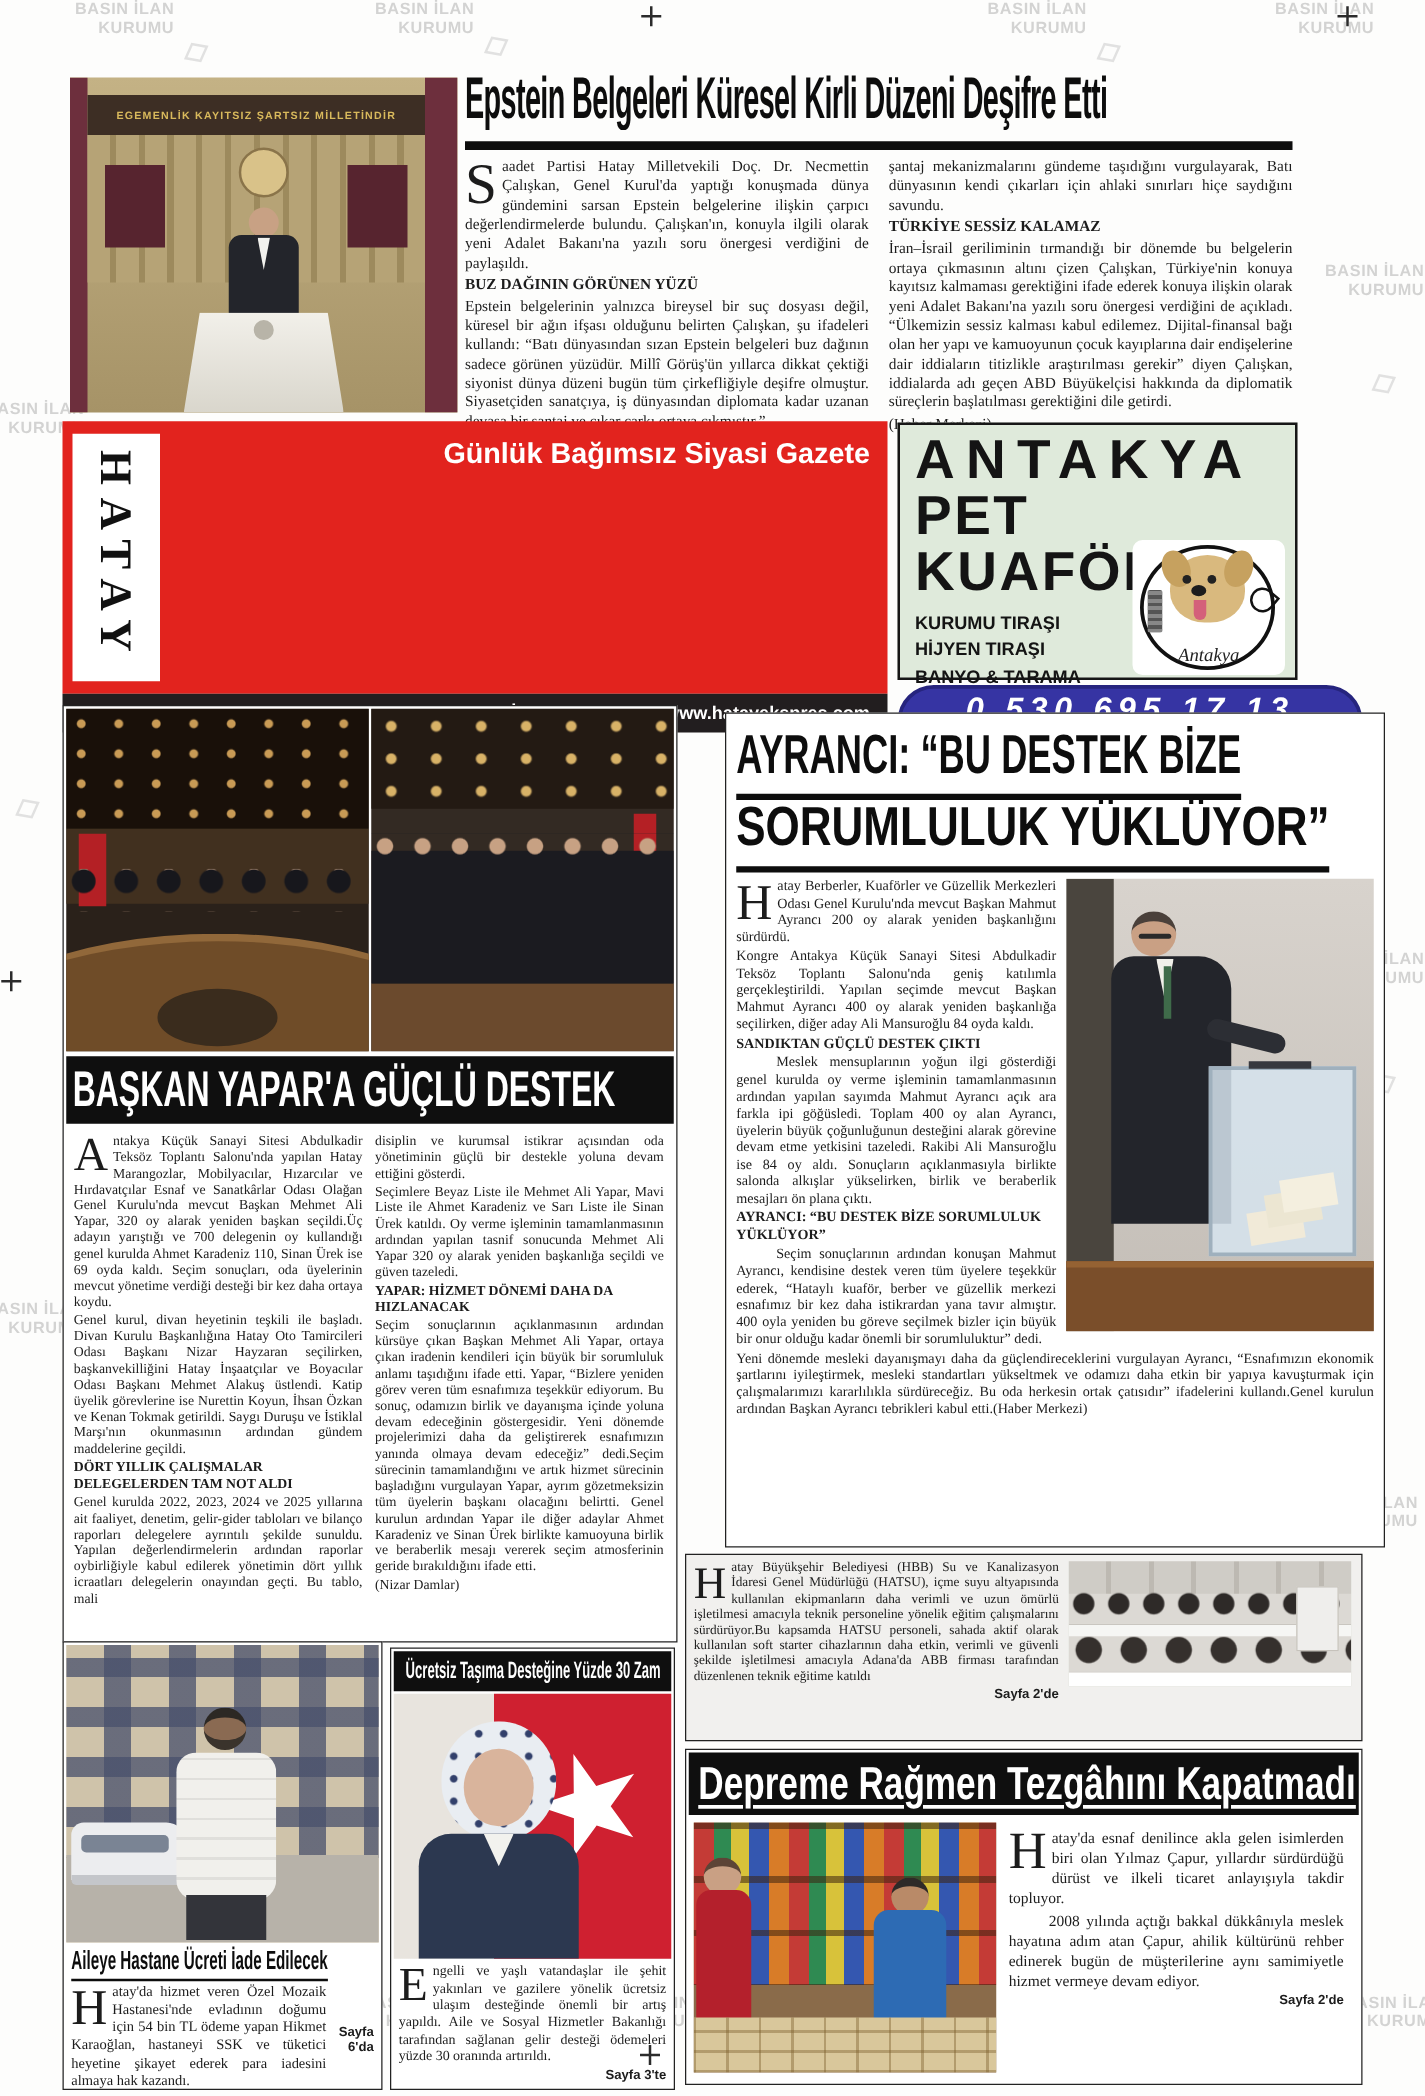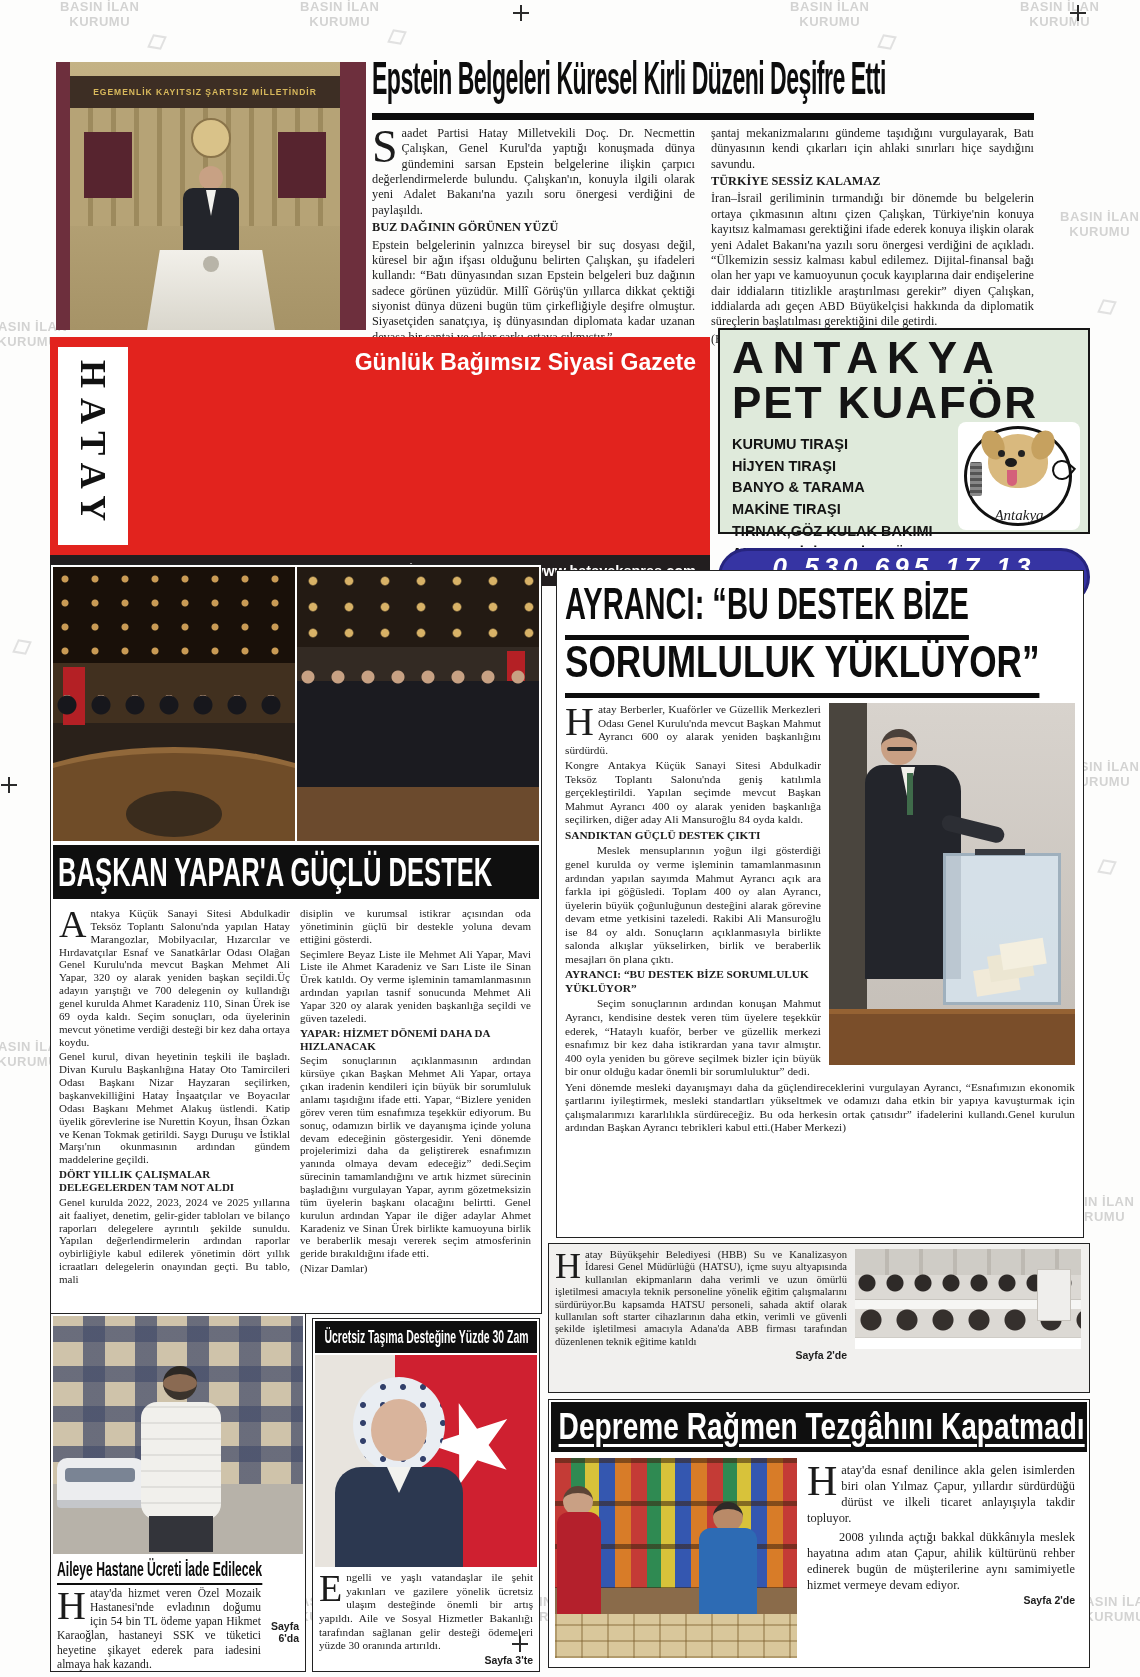--- a/index.html
+++ b/index.html
@@ -1,21 +1,21 @@
 <!DOCTYPE html>
 <html lang="tr"><head>
 <meta charset="utf-8">
 <style>
   *{margin:0;padding:0;box-sizing:border-box}
   html,body{background:#9a9a9a}
   .sheet{position:relative;width:1140px;height:1677px;background:#fdfdfc;overflow:hidden;
          font-family:"Liberation Serif",serif;color:#1c1c1c;margin:0 auto}
   .abs{position:absolute}
   
-  .wm{position:absolute;text-align:center;color:#bdbdbd;opacity:.65;font-family:"Liberation Sans",sans-serif;
+  .wm{position:absolute;text-align:right;color:#bdbdbd;opacity:.65;font-family:"Liberation Sans",sans-serif;
       font-weight:700;font-size:13px;line-height:1.12;letter-spacing:.5px;white-space:nowrap;z-index:0}
   .wm span{display:block}
   .wm.faint{opacity:.18}
   .cube{position:absolute;width:14px;height:14px;border:2px solid #c6c6c6;opacity:.5;
         transform:rotate(10deg) skewX(-14deg);z-index:0}
   
   .crop{position:absolute;width:16px;height:16px;z-index:3}
   .crop::before{content:"";position:absolute;left:7px;top:0;bottom:0;width:2px;background:#2b2b2b}
   .crop::after{content:"";position:absolute;top:7px;left:0;right:0;height:2px;background:#2b2b2b}
   
@@ -188,21 +188,21 @@
     <div class="mast-tag">Günlük Bağımsız Siyasi Gazete</div>
   </div>
   <div class="abs infobar" style="left:50px;top:555px;width:660px;height:31px">
     <span>YIL: 26</span>
     <span>SAYI: 6568</span>
     <span>17 Şubat 2026  Salı</span>
     <span>FİYATI: 7,00 TL</span>
     <span>www.hatayekspres.com</span>
   </div>
 
-  <div class="abs ad-box" style="left:718px;top:328px;width:372px;height:206px">
+  <div class="abs ad-box" style="left:718px;top:338px;width:320px;height:206px">
     <div class="ad-t" style="font-size:44px;letter-spacing:9px">ANTAKYA</div>
     <div class="ad-t" style="font-size:44px;letter-spacing:2px">PET KUAFÖR</div>
     <div class="ad-services">
       <span>KURUMU TIRAŞI</span>
       <span>HİJYEN TIRAŞI</span>
       <span>BANYO &amp; TARAMA</span>
       <span>MAKİNE TIRAŞI</span>
       <span>TIRNAK,GÖZ KULAK BAKIMI</span>
       <span>ANESTEZİSİZ KEDİ &amp; KÖPEK TIRAŞI</span>
     </div>
@@ -257,21 +257,21 @@
       <div class="bt" style="width:231px">
         <p>disiplin ve kurumsal istikrar açısından oda yönetiminin güçlü bir destekle yoluna devam ettiğini gösterdi.</p>
         <p>Seçimlere Beyaz Liste ile Mehmet Ali Yapar, Mavi Liste ile Ahmet Karadeniz ve Sarı Liste ile Sinan Ürek katıldı. Oy verme işleminin tamamlanmasının ardından yapılan tasnif sonucunda Mehmet Ali Yapar 320 oy alarak yeniden başkanlığa seçildi ve güven tazeledi.</p>
         <p class="sub">YAPAR: HİZMET DÖNEMİ DAHA DA HIZLANACAK</p>
         <p>Seçim sonuçlarının açıklanmasının ardından kürsüye çıkan Başkan Mehmet Ali Yapar, ortaya çıkan iradenin kendileri için büyük bir sorumluluk anlamı taşıdığını ifade etti. Yapar, “Bizlere yeniden görev veren tüm esnafımıza teşekkür ediyorum. Bu sonuç, odamızın birlik ve dayanışma içinde yoluna devam edeceğinin göstergesidir. Yeni dönemde projelerimizi daha da geliştirerek esnafımızın yanında olmaya devam edeceğiz” dedi.Seçim sürecinin tamamlandığını ve artık hizmet sürecinin başladığını vurgulayan Yapar, ayrım gözetmeksizin tüm üyelerin başkanı olacağını belirtti. Genel kurulun ardından Yapar ile diğer adaylar Ahmet Karadeniz ve Sinan Ürek birlikte kamuoyuna birlik ve beraberlik mesajı vererek seçim atmosferinin geride bırakıldığını ifade etti.</p>
         <p>(Nizar Damlar)</p>
       </div>
     </div>
   </div>
 
-  <div class="abs border-block" style="left:556px;top:570px;width:528px;height:668px">
+  <div class="abs border-block" style="left:580px;top:570px;width:528px;height:668px">
     <div style="padding:8px 8px 2px">
       <div class="hl" style="height:58px">
         <span class="sq" style="font-size:44px;transform:scaleX(.66);border-bottom:5px solid #0d0d0d;padding-bottom:6px">AYRANCI: “BU DESTEK BİZE</span>
       </div>
       <div class="hl" style="height:60px">
         <span class="sq" style="font-size:44px;transform:scaleX(.80);border-bottom:5px solid #0d0d0d;padding-bottom:6px">SORUMLULUK YÜKLÜYOR”</span>
       </div>
     </div>
     <div class="bt" style="padding:4px 8px;font-size:11.3px;line-height:1.2">
 
@@ -282,21 +282,21 @@
         <div class="fig" style="left:36px;top:62px;width:96px;height:214px;background:#23252b;border-radius:18px 26px 0 0"></div>
         <div class="fig" style="left:72px;top:64px;width:14px;height:34px;background:#f0efe9;clip-path:polygon(0 0,100% 0,50% 100%)"></div>
         <div class="fig" style="left:78px;top:70px;width:6px;height:42px;background:#3f6b4a"></div>
         <div class="fig" style="left:112px;top:118px;width:64px;height:16px;background:#2c2e34;border-radius:8px;transform:rotate(14deg)"></div>
         <div class="fig" style="right:14px;top:150px;width:118px;height:152px;background:rgba(214,228,238,.85);border:3px solid #9fb0bd"></div>
         <div class="fig" style="right:50px;top:146px;width:50px;height:6px;background:#37393f"></div>
         <div class="fig" style="right:30px;top:238px;width:44px;height:26px;background:#f4efdf;transform:rotate(-9deg);box-shadow:-14px 10px 0 #ece6d2,-30px 22px 0 #f1ead8"></div>
         <div class="fig" style="left:0;bottom:0;right:0;height:56px;background:#7a4e2a;border-top:5px solid #95superba33"></div>
         <div class="fig" style="left:0;bottom:0;right:0;height:56px;background:#7a4e2a;border-top:5px solid #956233"></div>
       </div>
-      <p><span class="dc" style="font-size:40px">H</span><span>atay Berberler, Kuaförler ve Güzellik Merkezleri Odası Genel Kurulu'nda mevcut Başkan Mahmut Ayrancı 600 oy alarak yeniden başkanlığını sürdürdü.</span></p>
+      <p><span class="dc" style="font-size:40px">H</span><span>atay Berberler, Kuaförler ve Güzellik Merkezleri Odası Genel Kurulu'nda mevcut Başkan Mahmut Ayrancı 200 oy alarak yeniden başkanlığını sürdürdü.</span></p>
       <p>Kongre Antakya Küçük Sanayi Sitesi Abdulkadir Teksöz Toplantı Salonu'nda geniş katılımla gerçekleştirildi. Yapılan seçimde mevcut Başkan Mahmut Ayrancı 400 oy alarak yeniden başkanlığa seçilirken, diğer aday Ali Mansuroğlu 84 oyda kaldı.</p>
       <p class="sub">SANDIKTAN GÜÇLÜ DESTEK ÇIKTI</p>
       <p class="ind">Meslek mensuplarının yoğun ilgi gösterdiği genel kurulda oy verme işleminin tamamlanmasının ardından yapılan sayımda Mahmut Ayrancı açık ara farkla ipi göğüsledi. Toplam 400 oy alan Ayrancı, üyelerin büyük çoğunluğunun desteğini alarak görevine devam etme yetkisini tazeledi. Rakibi Ali Mansuroğlu ise 84 oy aldı. Sonuçların açıklanmasıyla birlikte salonda alkışlar yükselirken, birlik ve beraberlik mesajları ön plana çıktı.</p>
       <p class="sub">AYRANCI: “BU DESTEK BİZE SORUMLULUK YÜKLÜYOR”</p>
       <p class="ind">Seçim sonuçlarının ardından konuşan Mahmut Ayrancı, kendisine destek veren tüm üyelere teşekkür ederek, “Hataylı kuaför, berber ve güzellik merkezi esnafımız bir kez daha istikrardan yana tavır almıştır. 400 oyla yeniden bu göreve seçilmek bizler için büyük bir onur olduğu kadar önemli bir sorumluluktur” dedi.</p>
       <p>Yeni dönemde mesleki dayanışmayı daha da güçlendireceklerini vurgulayan Ayrancı, “Esnafımızın ekonomik şartlarını iyileştirmek, mesleki standartları yükseltmek ve odamızı daha etkin bir yapıya kavuşturmak için çalışmalarımızı kararlılıkla sürdüreceğiz. Bu oda herkesin ortak çatısıdır” ifadelerini kullandı.Genel kurulun ardından Başkan Ayrancı tebrikleri kabul etti.(Haber Merkezi)</p>
     </div>
   </div>
 
   <div class="abs border-block" style="left:548px;top:1243px;width:542px;height:150px;background:#f1f0ee">

